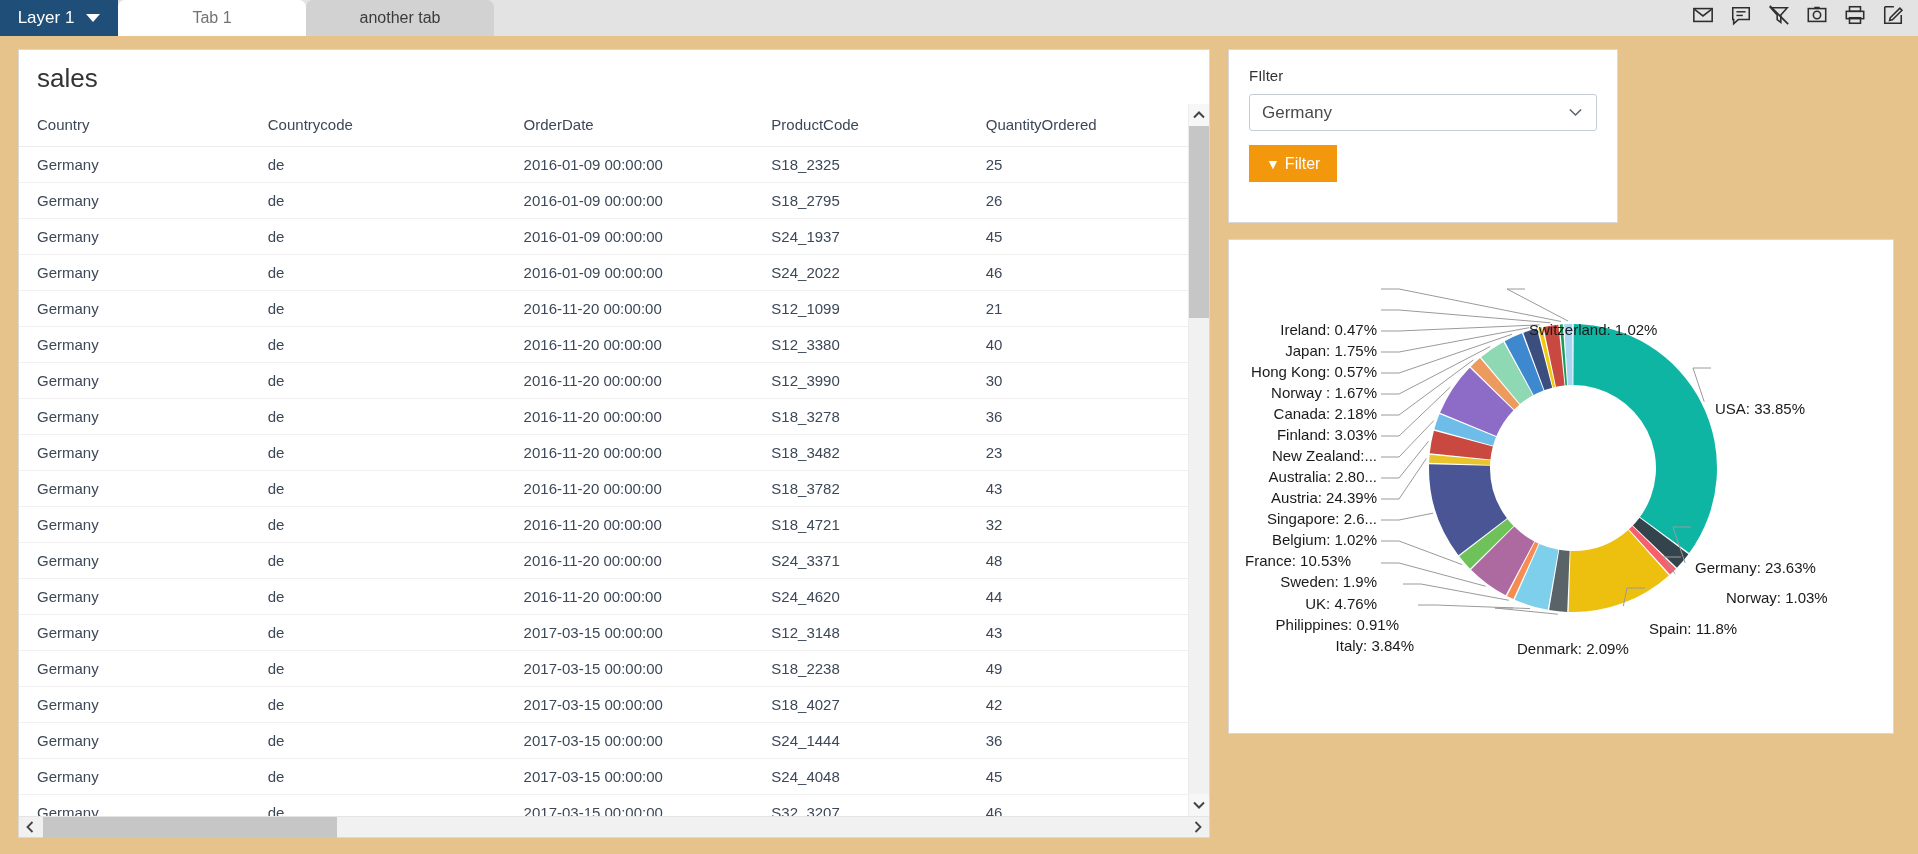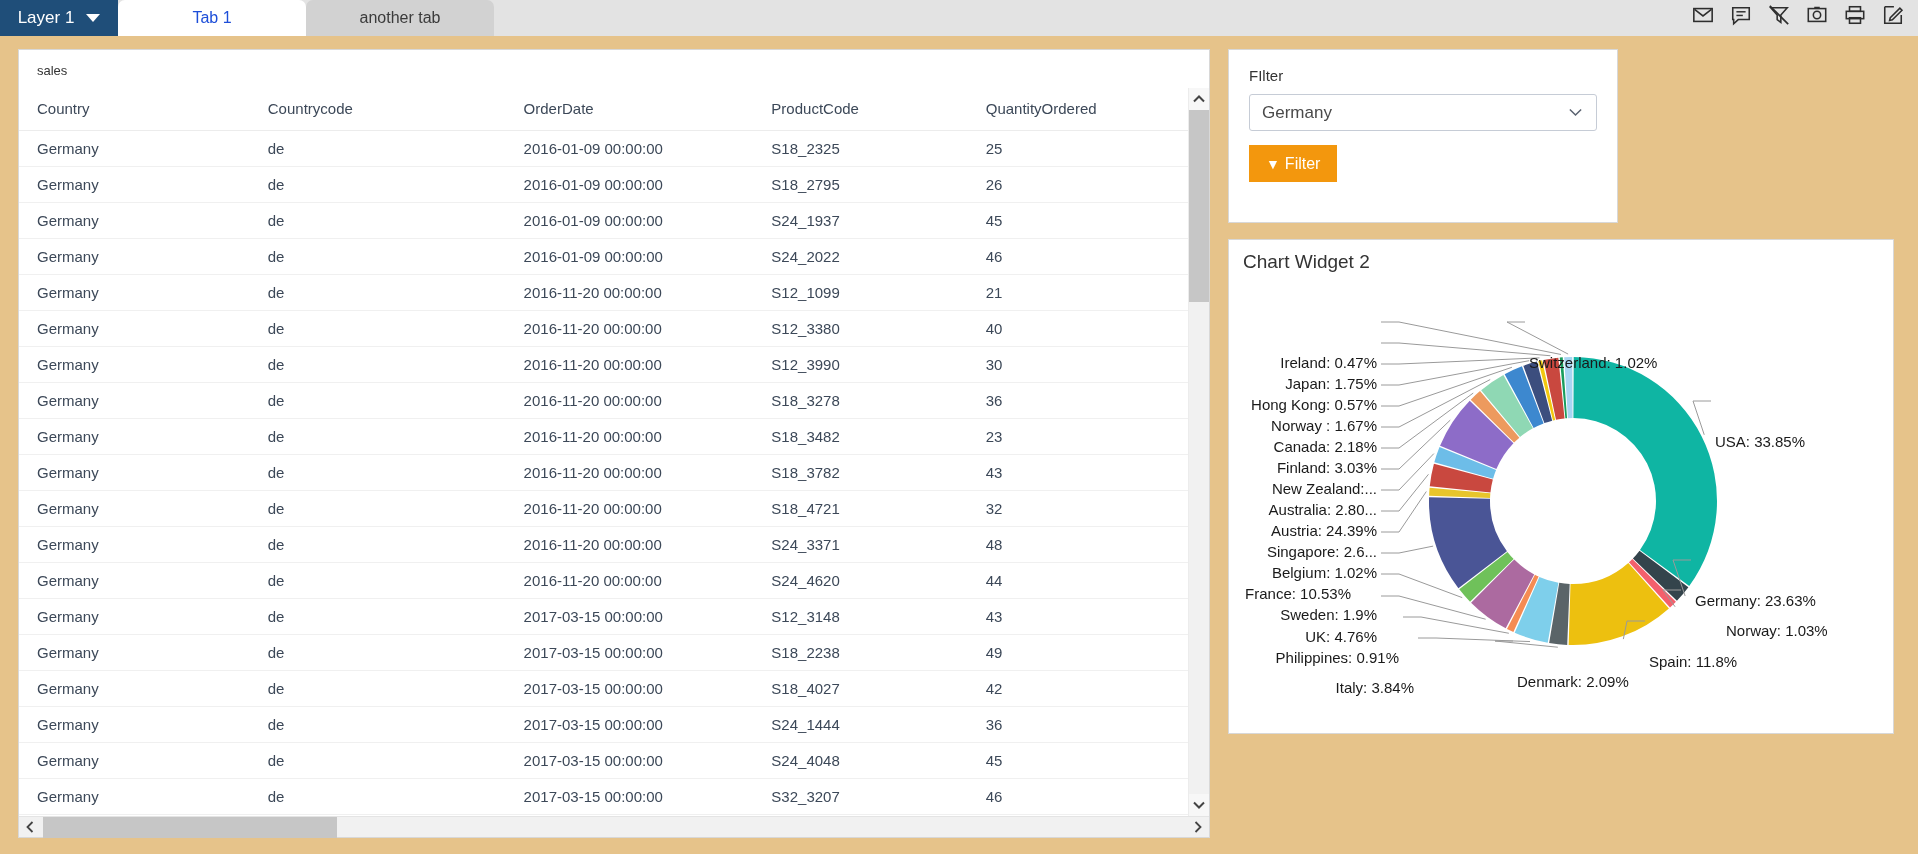--- a/index.html
+++ b/index.html
@@ -36,21 +36,21 @@
     height: 36px;
     padding: 0 30px;
     min-width: 188px;
     display: flex; align-items: center; justify-content: center;
     font-size: 16px;
     color: #3b3b3b;
     border-top-left-radius: 7px;
     border-top-right-radius: 7px;
     background: #d2d2d2;
   }
-  .doc-tab.active { background: #ffffff; color: #1d4ed8; margin-top: 27px; }
+  .doc-tab.active { background: #ffffff; color: #737373; margin-top: 27px; }
   .topbar-icons {
     margin-left: auto;
     display: flex; align-items: center; gap: 16px;
     padding: 0 14px 6px 0;
     height: 36px;
   }
   .tb-icon { width: 22px; height: 22px; display: block; }
 
   
   .canvas {
@@ -61,21 +61,21 @@
 
   
   .table-widget {
     position: absolute; left: 18px; top: 13px;
     width: 1192px; height: 789px;
     background: #ffffff;
     border: 1px solid #d8d8d8;
     display: flex; flex-direction: column;
   }
   .widget-title {
-    font-size: 13px; color: #333;
+    font-size: 26px; color: #333;
     padding: 13px 18px 10px 18px;
   }
   .table-scroll-area {
     flex: 1;
     position: relative;
     display: flex;
     overflow: hidden;
   }
   .table-body-wrap { flex: 1; overflow: hidden; }
   table.grid {
@@ -457,21 +457,20 @@
         <path d="M2 5 L8 11 L14 5" fill="none" stroke="#5a6270" stroke-width="1.6"></path>
       </svg>
     </div>
     <button class="filter-button">
       <span class="funnel-glyph">▼</span>
       <span>Filter</span>
     </button>
   </div>
 
   <div class="chart-widget">
-    <div class="widget-title">Chart Widget 2</div>
     <div class="chart-canvas" id="chart-canvas">
       <svg id="donut-svg" width="666" height="455" viewBox="0 0 666 455">
           <path d="M344.71999700000373,84.00179999625001 A144,144 0 0 1 460.2367363668254,313.00012422808055 L410.9975633225452,276.9931271592409 A83,83 0 0 0 344.4149982708355,145.00103749783852 Z" fill="#0fb5a3"></path>
           <path d="M459.3809375027746,314.1582222482615 A144,144 0 0 1 447.93659781332764,327.66535824944685 L403.9079001285152,285.4460051021117 A83,83 0 0 0 410.5042903661826,277.66064199031734 Z" fill="#34444c"></path>
           <path d="M446.93476405505925,328.69972367851506 A144,144 0 0 1 441.0136316878388,334.41595400472784 L399.9175793756293,289.3369734888362 A83,83 0 0 0 403.33045428173557,286.0422018424774 Z" fill="#f4606c"></path>
           <path d="M439.944639242533,335.3807533993881 A144,144 0 0 1 339.6502955054106,371.9342908094168 L341.4928786593686,310.9621259526499 A83,83 0 0 0 399.3014240078489,289.8930731399251 Z" fill="#edc00f"></path>
           <path d="M338.2111940696574,371.8835978348499 A144,144 0 0 1 320.13604333696827,370.00884328937036 L330.24508053450256,309.8523193959565 A83,83 0 0 0 340.6633965818164,310.9329070853649 Z" fill="#5a6468"></path>
           <path d="M318.7171717599866,369.76310731705195 A144,144 0 0 1 285.6932145236575,359.6674552325508 L310.39261670460814,303.8916582243175 A83,83 0 0 0 329.4272587227701,309.7106799119119 Z" fill="#7ecfeb"></path>
           <path d="M284.3794772307775,359.07781377763604 A144,144 0 0 1 277.98768153411254,355.97802081122467 L305.9512331064676,301.76510921758086 A83,83 0 0 0 309.63539312607315,303.55179544127634 Z" fill="#f58c54"></path>
           <path d="M276.7112232439821,355.3115097808473 A144,144 0 0 1 242.05506754060474,329.7016752361992 L285.24007365187634,286.6197155875315 A83,83 0 0 0 305.21549673090635,301.3809396653495 Z" fill="#ac6aa0"></path>
@@ -510,21 +509,21 @@
           <path d="M152,91 L170,91 L310.5089487308502,84.86597369986697" stroke="#9a9a9a" stroke-width="1" fill="none"></path>
           <path d="M152,70 L170,70 L321.42078334761896,82.74443564749458" stroke="#9a9a9a" stroke-width="1" fill="none"></path>
           <path d="M152,49 L170,49 L331.98401675393217,81.49192463679617" stroke="#9a9a9a" stroke-width="1" fill="none"></path>
           <path d="M296,49 L278,49 L339.11245758915237,81.08127440934504" stroke="#9a9a9a" stroke-width="1" fill="none"></path>
         </svg>
     <div class="chart-label right" style="top: 160px; left: 486px;">USA: 33.85%</div>
         <div class="chart-label right" style="top: 319px; left: 466px;">Germany: 23.63%</div>
         <div class="chart-label right" style="top: 349px; left: 456px; margin-left: 41px;">Norway: 1.03%</div>
         <div class="chart-label right" style="top: 380px; left: 420px;">Spain: 11.8%</div>
         <div class="chart-label right" style="top: 400px; left: 288px;">Denmark: 2.09%</div>
-        <div class="chart-label left" style="top: 397px; right: 481px; margin-top: 9px;">Italy: 3.84%</div>
+        <div class="chart-label left" style="top: 397px; right: 481px;">Italy: 3.84%</div>
         <div class="chart-label left" style="top: 376px; right: 496px;">Philippines: 0.91%</div>
         <div class="chart-label left" style="top: 355px; right: 518px;">UK: 4.76%</div>
         <div class="chart-label left" style="top: 333px; right: 518px; margin-left: 26px;">Sweden: 1.9%</div>
         <div class="chart-label left" style="top: 312px; right: 544px;">France: 10.53%</div>
         <div class="chart-label left" style="top: 291px; right: 518px; margin-left: 20px;">Belgium: 1.02%</div>
         <div class="chart-label left" style="top: 270px; right: 518px;">Singapore: 2.6...</div>
         <div class="chart-label left" style="top: 249px; right: 518px;">Austria: 24.39%</div>
         <div class="chart-label left" style="top: 228px; right: 518px;">Australia: 2.80...</div>
         <div class="chart-label left" style="top: 207px; right: 518px;">New Zealand:...</div>
         <div class="chart-label left" style="top: 186px; right: 518px;">Finland: 3.03%</div>

